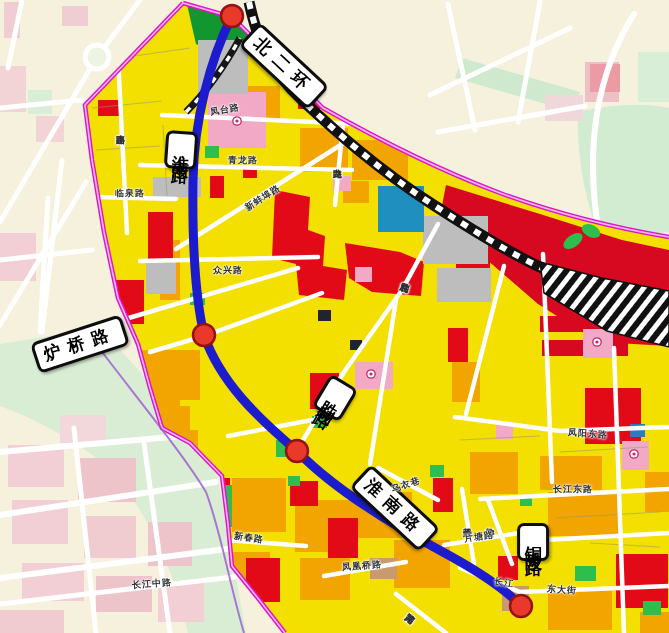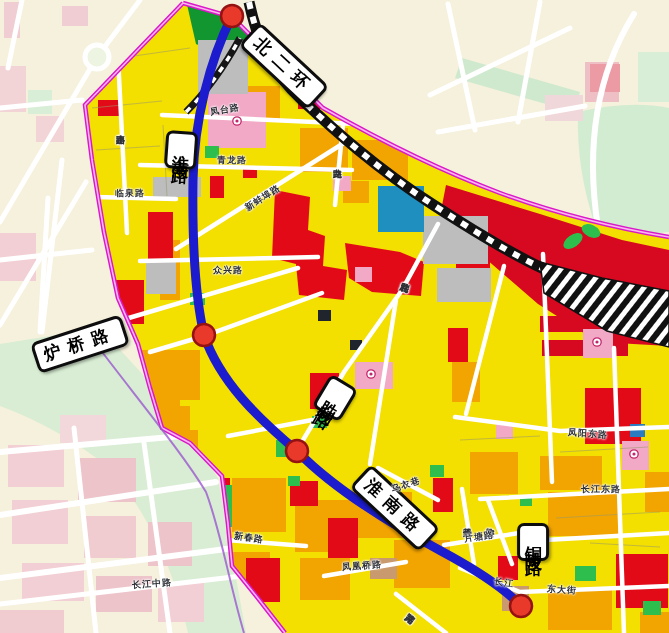--- a/index.html
+++ b/index.html
@@ -284,29 +284,29 @@
 </svg>
 
 <div class="labels-layer" id="labels">
       <div class="major-label" style="left: 284px; top: 66px; transform: translate(-50%, -50%) rotate(43deg);">北二环</div>
       <div class="major-label vertical" style="left: 181px; top: 150px; transform: translate(-50%, -50%) rotate(4deg);">淮南路</div>
       <div class="major-label" style="left: 80px; top: 344px; transform: translate(-50%, -50%) rotate(-18deg);">炉桥路</div>
       <div class="major-label vertical" style="left: 335px; top: 398px; transform: translate(-50%, -50%) rotate(31deg);">胜利路</div>
       <div class="major-label" style="left: 395px; top: 508px; transform: translate(-50%, -50%) rotate(43deg);">淮南路</div>
       <div class="major-label vertical" style="left: 533px; top: 542px; transform: translate(-50%, -50%) rotate(0deg);">铜陵路</div>
       <div class="minor-label" style="left: 225px; top: 110px; transform: translate(-50%, -50%) rotate(-10deg);">凤台路</div>
-      <div class="minor-label" style="left: 232px; top: 160px; transform: translate(-50%, -50%) rotate(0deg);">青龙路</div>
+      <div class="minor-label" style="left: 243px; top: 160px; transform: translate(-50%, -50%) rotate(0deg);">青龙路</div>
       <div class="minor-label vertical" style="left: 337px; top: 162px; transform: translate(-50%, -50%) rotate(0deg);">白龙路</div>
       <div class="minor-label vertical" style="left: 120px; top: 128px; transform: translate(-50%, -50%) rotate(0deg);">嘉山路</div>
       <div class="minor-label" style="left: 130px; top: 193px; transform: translate(-50%, -50%) rotate(0deg);">临泉路</div>
       <div class="minor-label" style="left: 263px; top: 198px; transform: translate(-50%, -50%) rotate(-33deg);">新蚌埠路</div>
       <div class="minor-label" style="left: 228px; top: 270px; transform: translate(-50%, -50%) rotate(0deg);">众兴路</div>
       <div class="minor-label vertical" style="left: 408px; top: 276px; transform: translate(-50%, -50%) rotate(18deg);">胜利北路</div>
       <div class="minor-label" style="left: 588px; top: 434px; transform: translate(-50%, -50%) rotate(4deg);">凤阳东路</div>
-      <div class="minor-label" style="left: 601px; top: 489px; transform: translate(-50%, -50%) rotate(0deg); font-family: Liberation Serif, serif;">长江东路</div>
+      <div class="minor-label" style="left: 573px; top: 489px; transform: translate(-50%, -50%) rotate(0deg); font-family: Liberation Serif, serif;">长江东路</div>
       <div class="minor-label" style="left: 406px; top: 485px; transform: translate(-50%, -50%) rotate(-18deg);">乌衣巷</div>
       <div class="minor-label vertical" style="left: 467px; top: 521px; transform: translate(-50%, -50%) rotate(0deg);">天长路</div>
       <div class="minor-label vertical" style="left: 492px; top: 521px; transform: translate(-50%, -50%) rotate(12deg);">来安路</div>
       <div class="minor-label" style="left: 479px; top: 537px; transform: translate(-50%, -50%) rotate(-8deg);">片塘路</div>
       <div class="minor-label" style="left: 504px; top: 583px; transform: translate(-50%, -50%) rotate(8deg);">长江</div>
       <div class="minor-label" style="left: 562px; top: 590px; transform: translate(-50%, -50%) rotate(4deg);">东大街</div>
       <div class="minor-label" style="left: 362px; top: 566px; transform: translate(-50%, -50%) rotate(-4deg);">凤凰桥路</div>
       <div class="minor-label vertical" style="left: 417px; top: 609px; transform: translate(-50%, -50%) rotate(38deg);">芜湖路</div>
       <div class="minor-label" style="left: 249px; top: 538px; transform: translate(-50%, -50%) rotate(8deg);">新春路</div>
       <div class="minor-label" style="left: 152px; top: 584px; transform: translate(-50%, -50%) rotate(-4deg);">长江中路</div>

